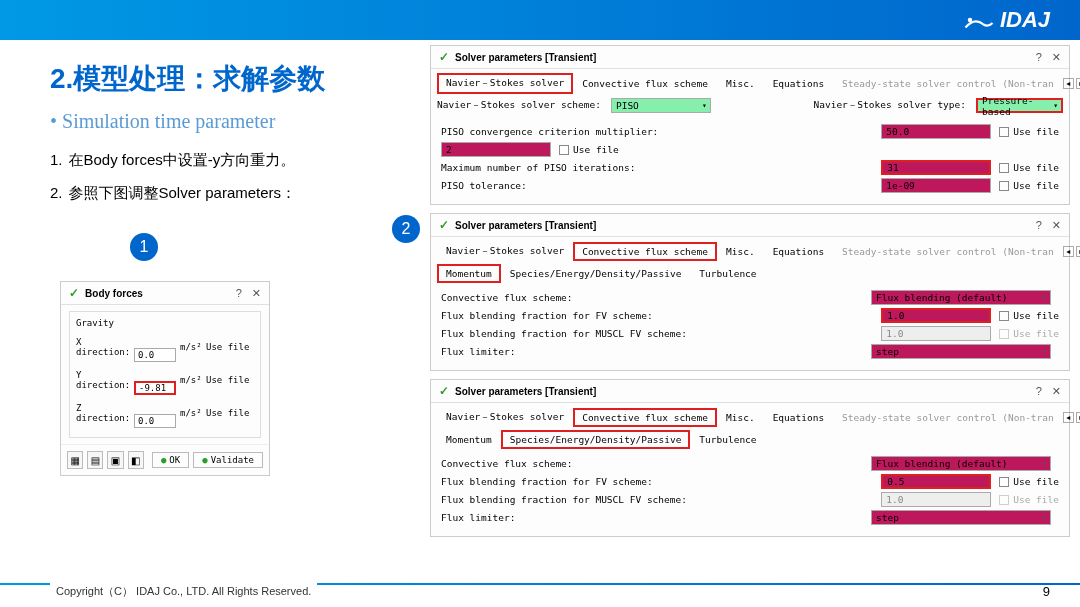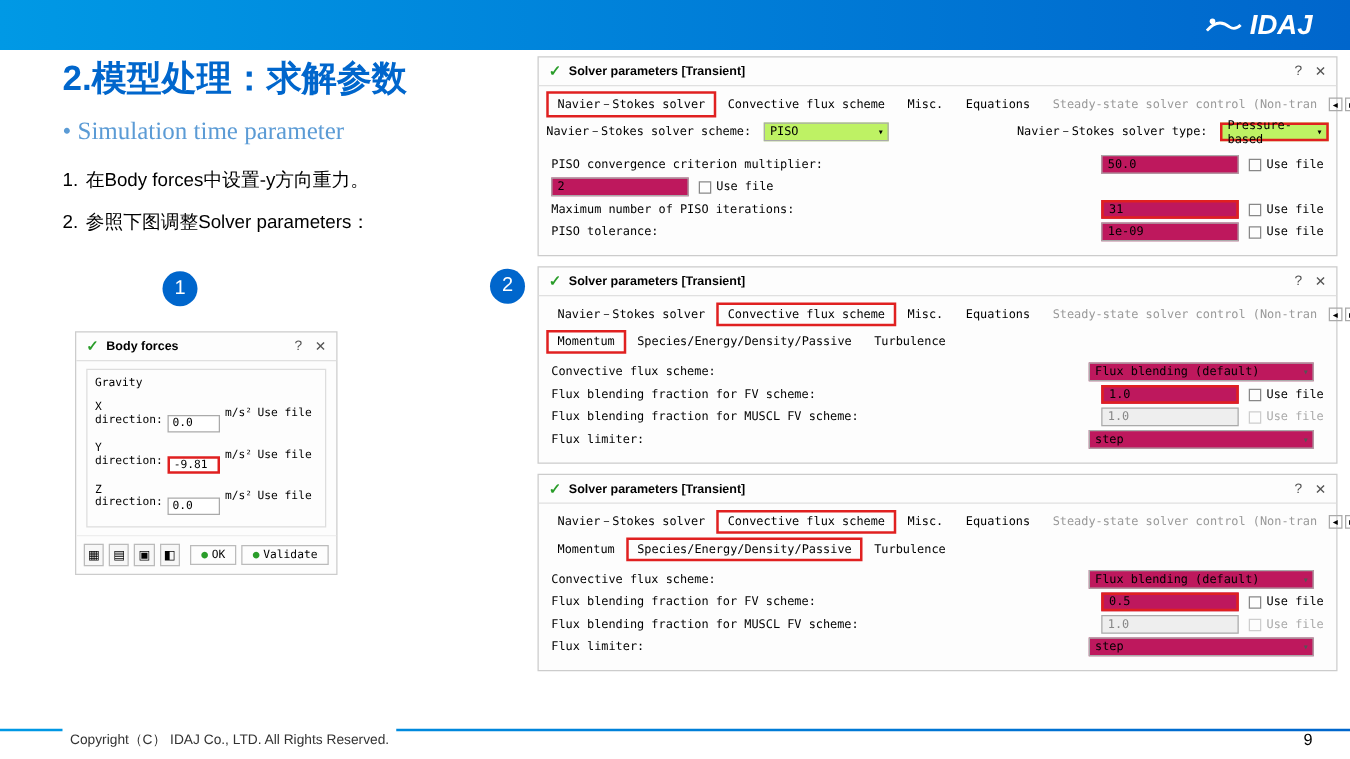--- a/index.html
+++ b/index.html
@@ -1,21 +1,21 @@
 <!DOCTYPE html>
 <html><head>
 <meta charset="utf-8">
 <style>
 * { margin:0; padding:0; box-sizing:border-box; }
 body { width:1080px; height:607px; background:#fff; font-family:"Microsoft YaHei",Arial,sans-serif; position:relative; overflow:hidden; }
 .topbar { height:40px; background:linear-gradient(90deg,#0099e5 0%,#0066cc 100%); display:flex; align-items:center; justify-content:flex-end; padding-right:30px; }
-.logo { color:#fff; font-size:22px; font-weight:bold; font-style:italic; display:flex; align-items:center; gap:6px; }
+.logo { color:#fff; font-size:22px; font-weight:bold; font-style:italic; display:flex; align-items:flex-end; gap:6px; }
 .logo svg { width:30px; height:20px; }
 .content { display:flex; height:535px; }
-.left { width:430px; padding:4px 20px 0 50px; }
+.left { width:430px; padding:20px 20px 0 50px; }
 .right { width:650px; padding:5px 10px 0 0; display:flex; flex-direction:column; gap:8px; }
 h1 { color:#0066cc; font-size:28px; font-weight:bold; margin-bottom:12px; }
 .subtitle { color:#5b9bd5; font-size:20px; margin-bottom:18px; font-family:Georgia,serif; }
 .subtitle::before { content:"• "; }
 .steps { list-style:none; }
 .steps li { font-size:15px; margin-bottom:14px; }
 .steps .num { margin-right:6px; }
 .circle { width:28px; height:28px; border-radius:50%; background:#0066cc; color:#fff; display:inline-flex; align-items:center; justify-content:center; font-size:16px; }
 .markers { display:flex; align-items:center; margin-top:30px; }
 .marker-1 { margin-left:80px; }
@@ -38,21 +38,21 @@
 .row .val { width:110px; padding:1px 4px; border:1px solid #aaa; background:#be185d; margin-right:8px; font-size:9.5px; height:15px; display:flex; align-items:center; }
 .row .val.hl { border:2px solid #e02020; }
 .row .val.sel { position:relative; }
 .row .val.sel::after { content:"▾"; position:absolute; right:3px; font-size:8px; color:#555; }
 .row .val.disabled { background:#eee; color:#888; }
 .row .cb { width:10px; height:10px; border:1px solid #888; margin-right:4px; display:inline-block; }
 .row .cblbl { font-size:9.5px; }
 .row .cblbl.dim { color:#aaa; }
 .inline-row { display:flex; align-items:center; padding:4px 6px; font-size:9.5px; font-family:monospace; gap:10px; }
 .inline-row .lbl { white-space:nowrap; }
-.inline-row .val { padding:1px 4px; border:1px solid #aaa; background:#bef264; font-size:9.5px; height:15px; display:inline-flex; align-items:center; }
+.inline-row .val { padding:1px 4px; border:1px solid #aaa; background:#86efac; font-size:9.5px; height:15px; display:inline-flex; align-items:center; }
 .inline-row .val.sel { position:relative; padding-right:14px; }
 .inline-row .val.sel::after { content:"▾"; position:absolute; right:3px; font-size:8px; }
 .inline-row .val.hl { border:2px solid #e02020; }
 
 
 .bf-panel { width:210px; margin:20px 0 0 10px; border:1px solid #ccc; }
 .bf-body { padding:6px 8px; }
 .bf-frame { border:1px solid #ddd; padding:6px; }
 .bf-ttl { font-size:9px; margin-bottom:4px; font-family:monospace; }
 .bf-row { display:flex; align-items:center; font-size:9px; margin:3px 0; font-family:monospace; }

